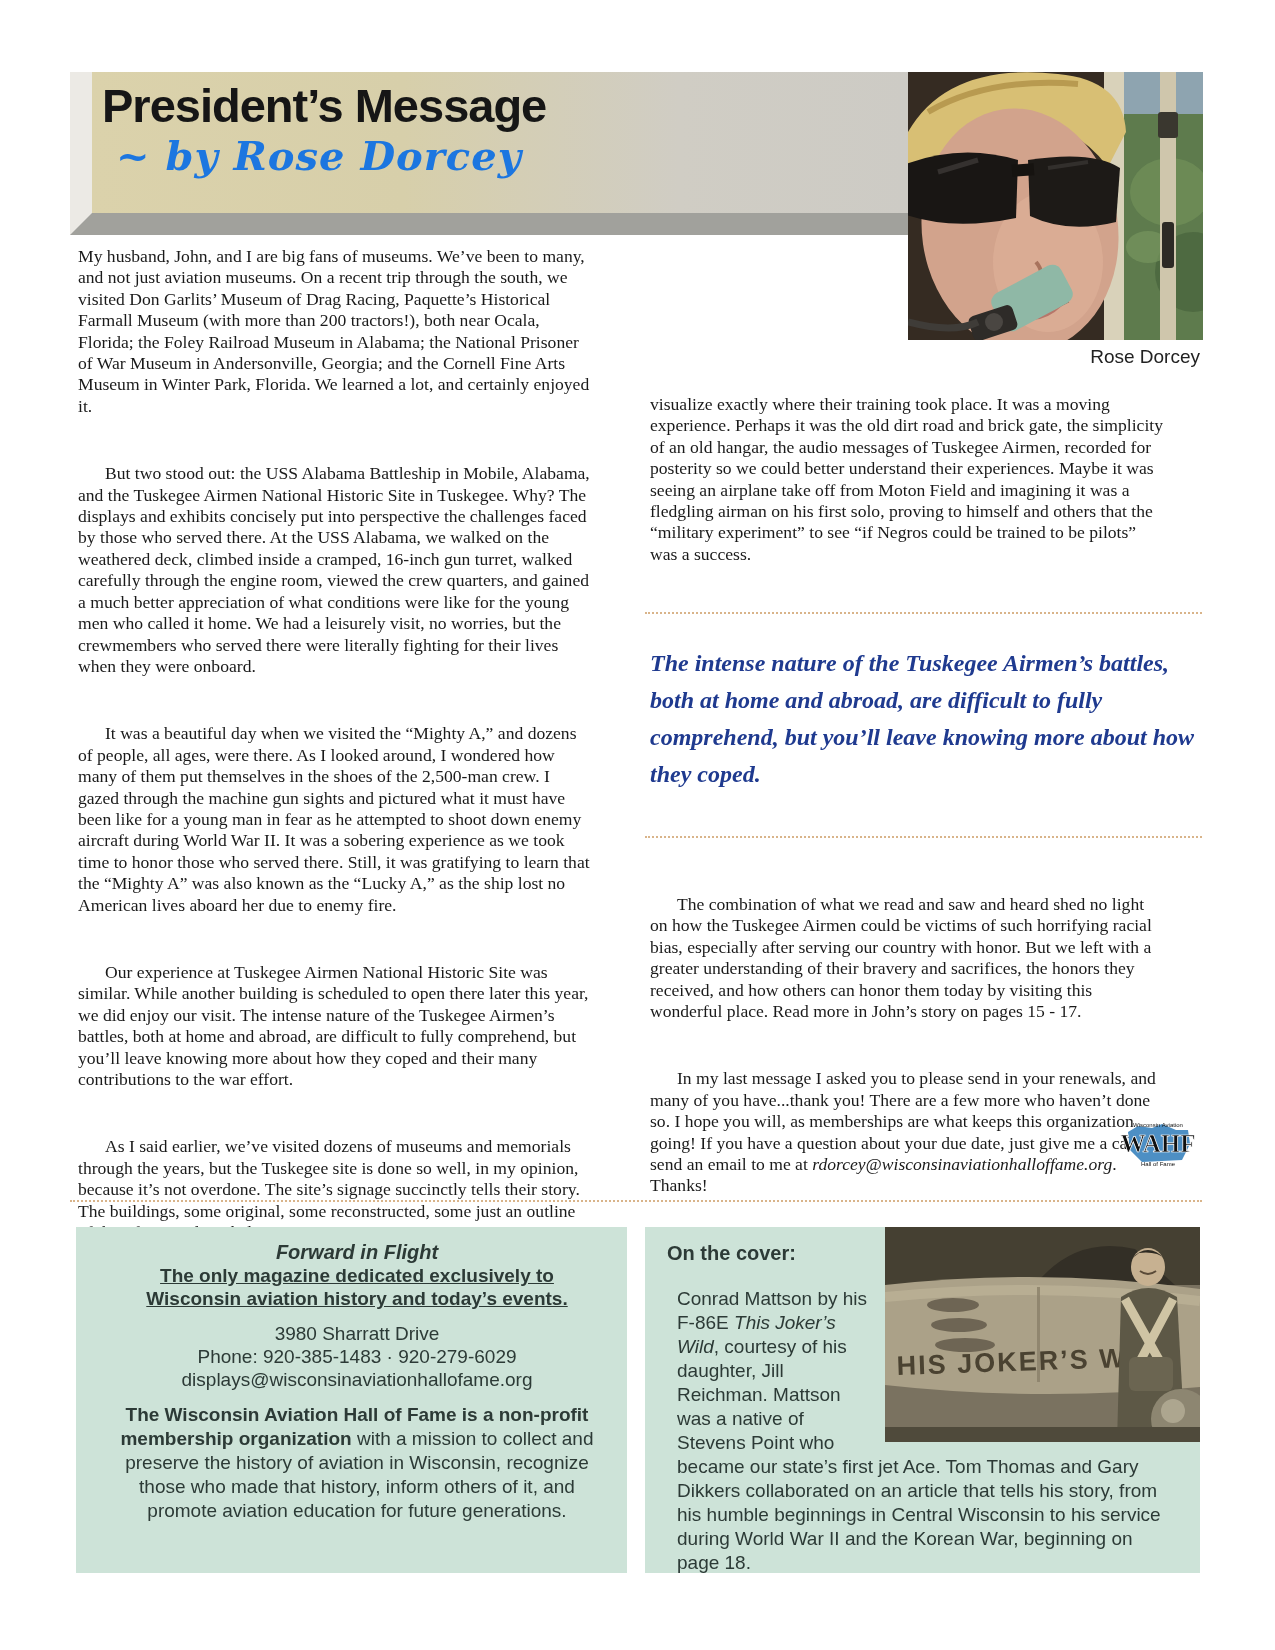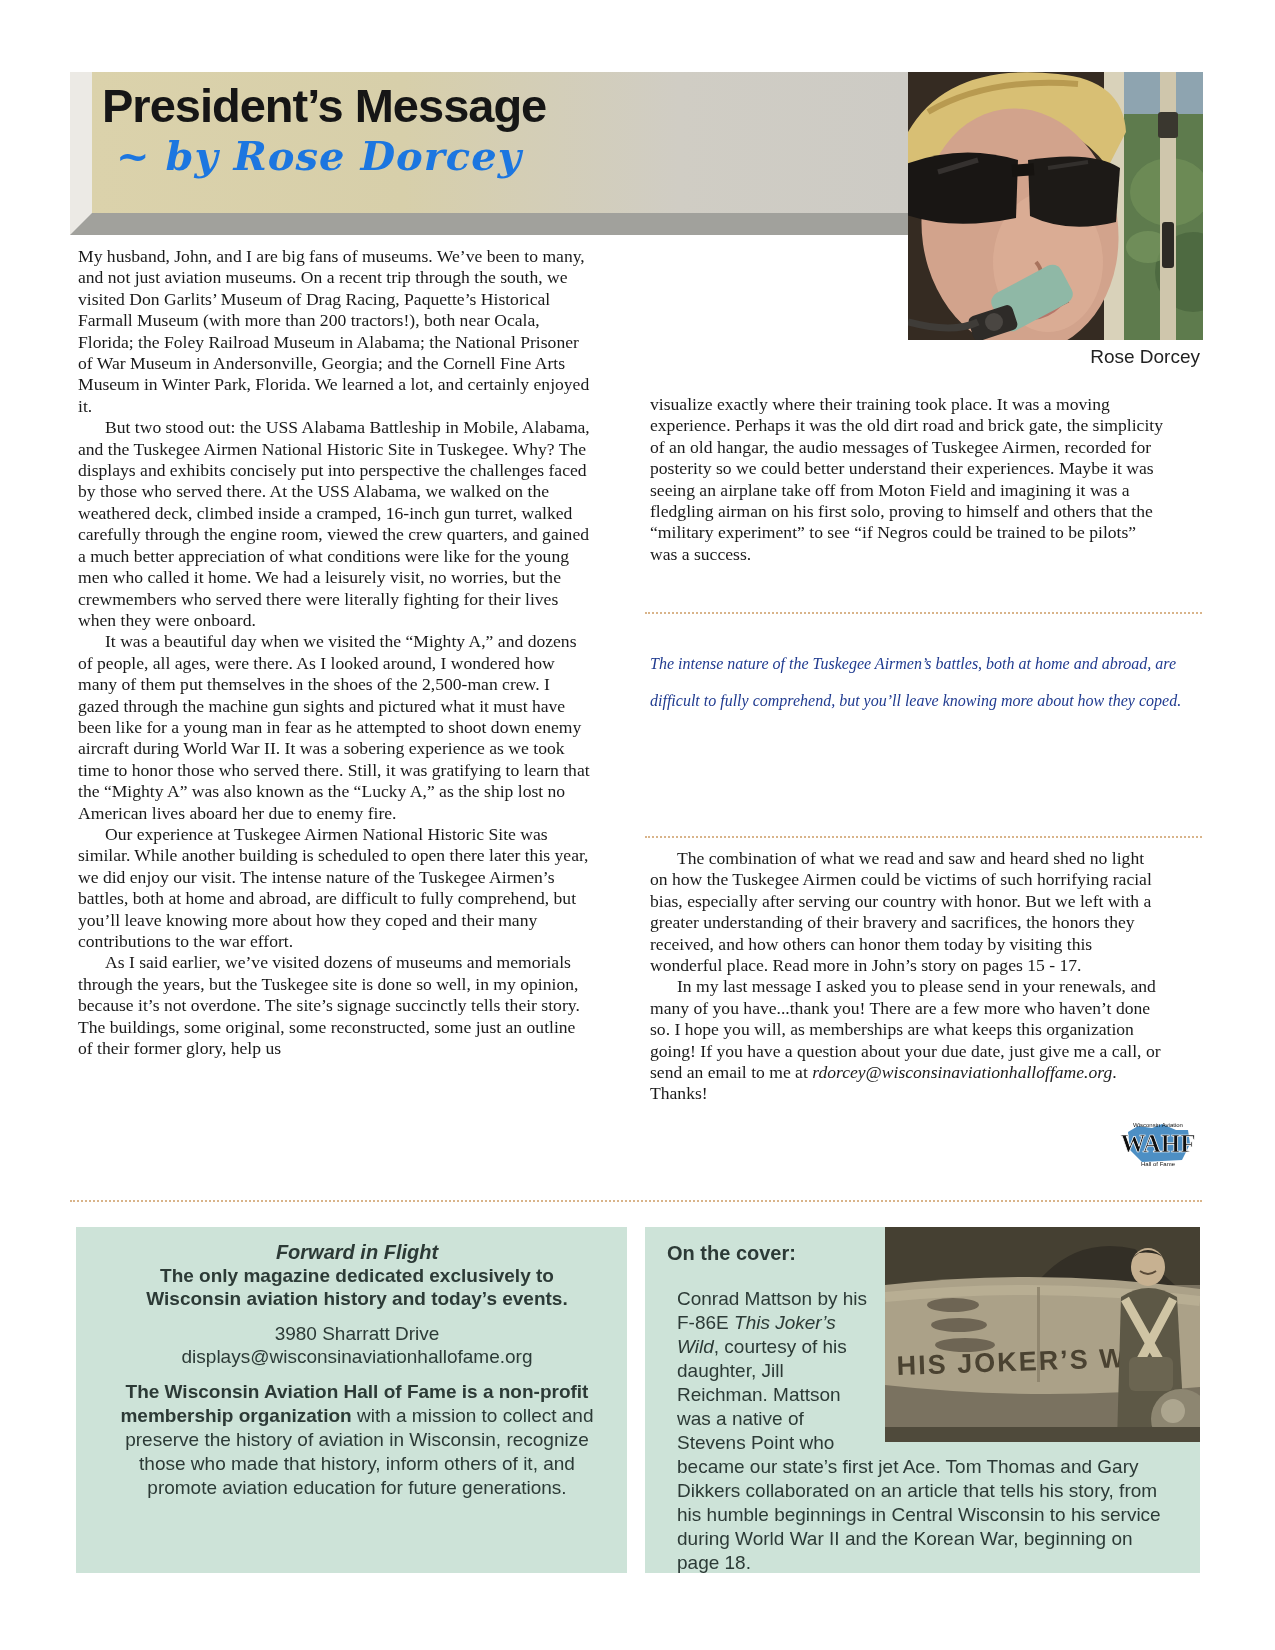--- a/index.html
+++ b/index.html
@@ -24,45 +24,45 @@
   
   .portrait{position:absolute;left:908px;top:72px;width:295px;height:268px;}
   .portrait svg{display:block;}
   .portrait-caption{
     position:absolute;left:908px;top:346px;width:292px;text-align:right;
     font-family:"Liberation Sans",sans-serif;font-size:19px;color:#222;
   }
   
   .col{position:absolute;font-size:17.6px;line-height:21.4px;}
   .col p{margin:0;}
-  .col p.indent{text-indent:27px;}
+  .col p.indent{text-indent:27px;margin-top:46px;}
   #col-left{left:78px;top:246px;width:515px;}
   #col-right-top{left:650px;top:394px;width:515px;}
   #col-right-bottom{left:650px;top:848px;width:515px;}
   .email-italic{font-style:italic;}
   
   .pull-quote{
     position:absolute;left:650px;top:645px;width:548px;
-    font-size:16px;line-height:37px;font-weight:normal;font-style:italic;color:#1f3a8f;
+    font-size:24px;line-height:37px;font-weight:bold;font-style:italic;color:#1f3a8f;
   }
   
   .dotted{position:absolute;height:0;border-top:2px dotted #d9b48a;}
   #rule-1{left:645px;top:612px;width:557px;}
   #rule-2{left:645px;top:836px;width:557px;}
   #rule-3{left:70px;top:1200px;width:1132px;}
   
   .wahf-logo{position:absolute;left:1118px;top:1118px;width:80px;height:50px;text-align:right;}
   
   .teal-box{
     position:absolute;top:1227px;height:346px;background:#cde3d8;
     font-family:"Liberation Sans",sans-serif;color:#2c3a36;box-sizing:border-box;
   }
   #info-box{left:76px;width:551px;text-align:center;padding:14px 18px 0 29px;font-size:19px;line-height:23px;}
   #info-box .box-title{font-weight:bold;font-style:italic;font-size:20px;margin:0;}
-  #info-box .box-sub{font-weight:bold;margin:0;}
+  #info-box .box-sub{font-weight:bold;margin:0;text-decoration:underline;}
   #info-box .contact{margin:0;}
   #info-box .spacer{height:12px;}
   #info-box .mission{margin:0;line-height:24px;}
   #info-box .mission b{font-weight:bold;}
   #cover-box{left:645px;width:555px;font-size:19px;line-height:24px;padding:0;}
   #cover-box .cover-photo{float:right;width:315px;height:215px;margin:0 0 8px 14px;}
   #cover-box .cover-inner{padding:14px 16px 0 22px;}
   #cover-box h3{font-size:20px;margin:0 0 22px 0;}
   #cover-box p{margin:10px;}
   .it{font-style:italic;}
@@ -148,20 +148,21 @@
   </div>
 
   <div class="dotted" id="rule-3"></div>
 
   <div class="teal-box" id="info-box">
     <p class="box-title">Forward in Flight</p>
     <p class="box-sub">The only magazine dedicated exclusively to</p>
     <p class="box-sub">Wisconsin aviation history and today’s events.</p>
     <div class="spacer"></div>
     <p class="contact">3980 Sharratt Drive</p>
+    <p class="contact">Phone: 920-385-1483 · 920-279-6029</p>
     <p class="contact">displays@wisconsinaviationhallofame.org</p>
     <div class="spacer"></div>
     <p class="mission"><b>The Wisconsin Aviation Hall of Fame is a non-profit membership organization</b><span> with a mission to collect and preserve the history of aviation in Wisconsin, recognize those who made that history, inform others of it, and promote aviation education for future generations.</span></p>
   </div>
 
   <div class="teal-box" id="cover-box">
     <div class="cover-photo">
       <svg width="315" height="215" viewBox="0 0 315 215" xmlns="http://www.w3.org/2000/svg">
         <rect width="315" height="215" fill="#7a7260"></rect>
         <rect x="0" y="0" width="315" height="58" fill="#454032"></rect>

